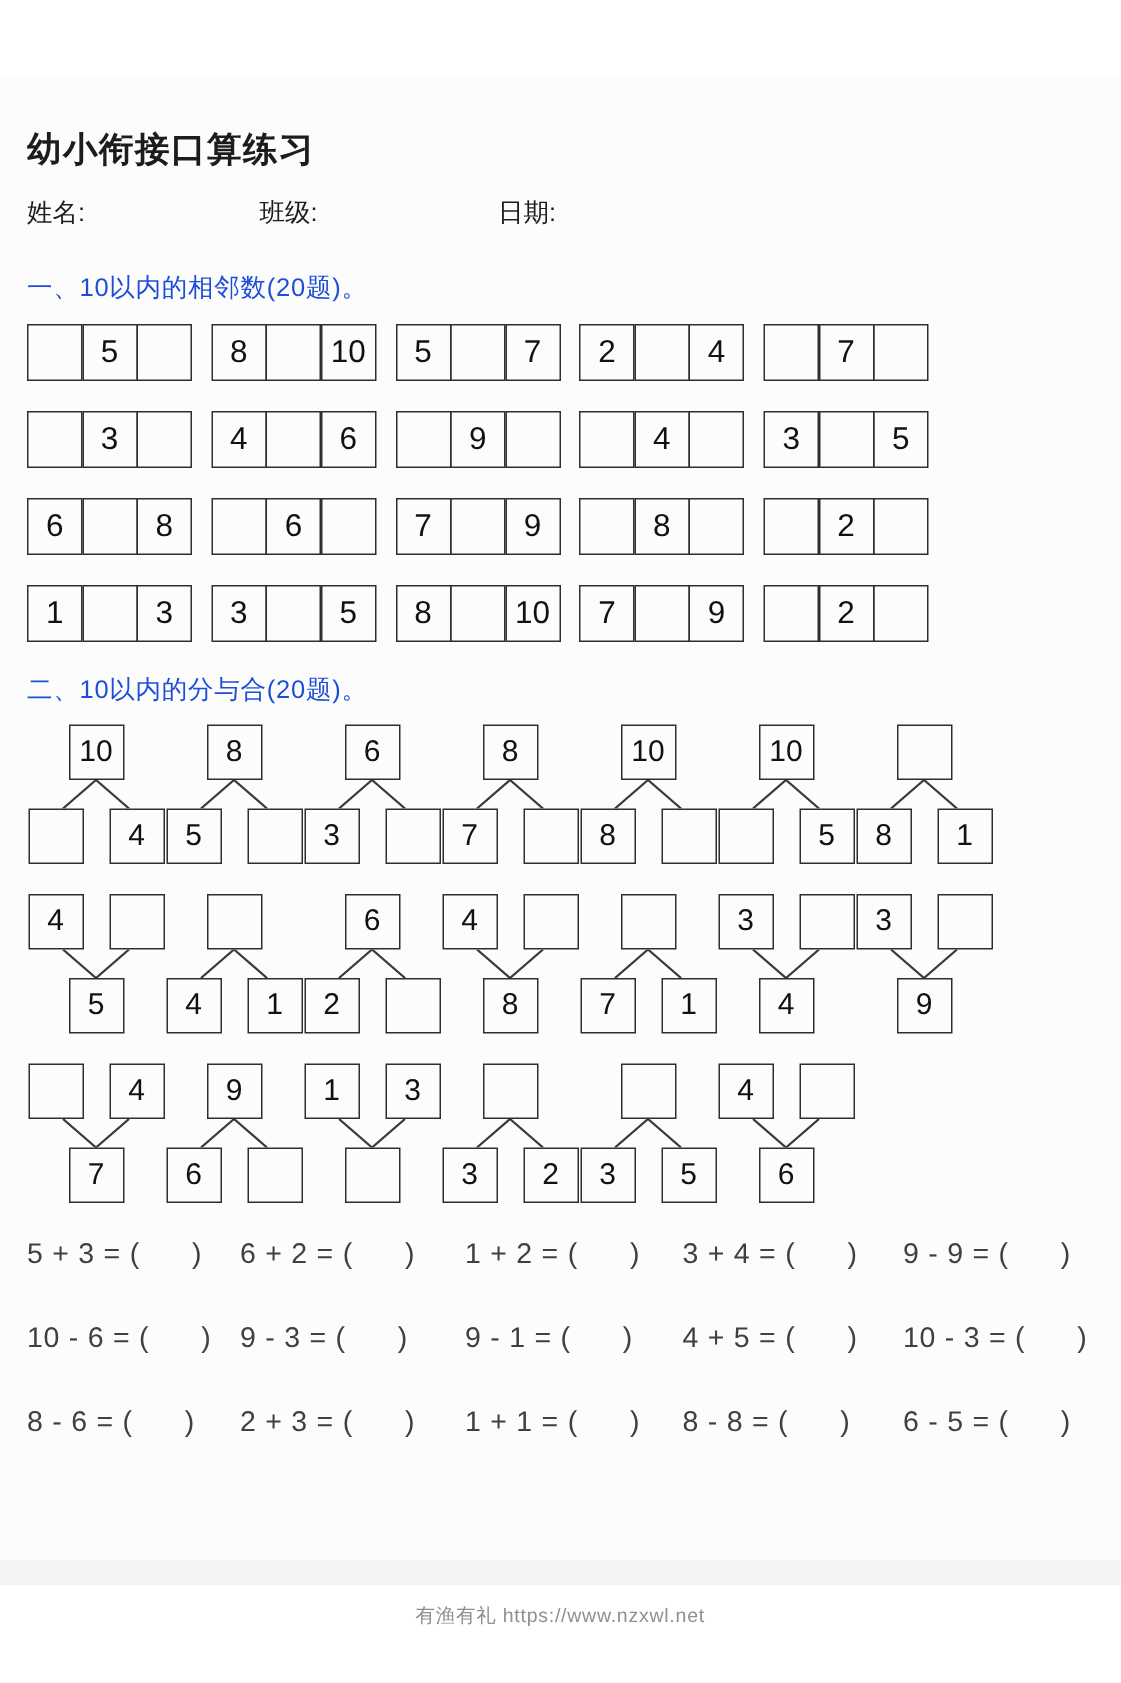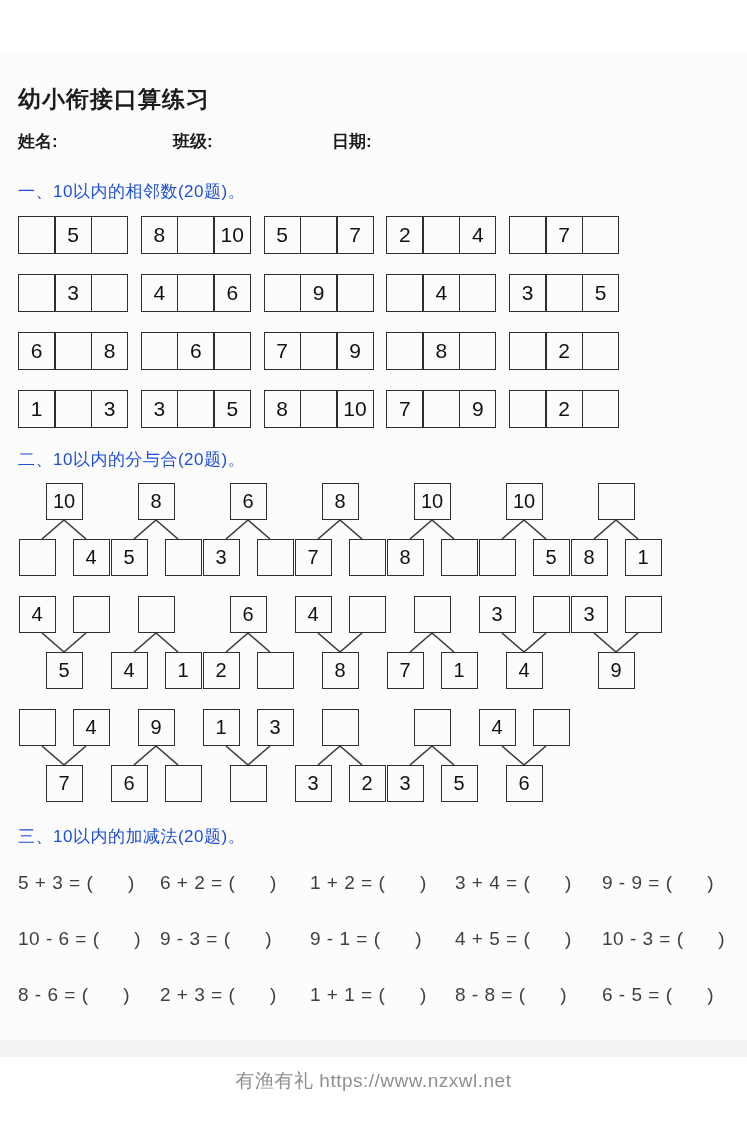--- a/index.html
+++ b/index.html
@@ -10,21 +10,21 @@
     font-family: "Liberation Sans", "DejaVu Sans", sans-serif;
     color: #1c1c1c;
     position: relative;
     overflow: hidden;
   }
   .top-band { position: absolute; top: 0; left: 0; width: 747px; height: 52px; background: #ffffff; }
   .content { position: absolute; top: 0; left: 0; width: 639px; padding: 84px 20px 0 18px; }
 
   .page-title { font-size: 23px; font-weight: bold; letter-spacing: 1px; }
 
-  .fields-row { margin-top: 15px; font-size: 17px; font-weight: bold; display: flex; }
+  .fields-row { margin-top: 15px; font-size: 17px; font-weight: normal; display: flex; }
   .field-name  { width: 155px; }
   .field-class { width: 159px; }
 
   .section-heading { font-size: 17px; letter-spacing: 0.5px; color: #1d4ed8; }
   .h1 { margin-top: 27px; }
   .h2 { margin-top: 20px; }
   .h3 { margin-top: 23px; }
 
   
   .grid-rows { margin-top: 13px; }
@@ -55,21 +55,21 @@
   .tree line { stroke: #3a3a3a; stroke-width: 1.5; }
 
   
   .eq-rows { margin-top: 6px; }
   .eq-row { display: grid; grid-template-columns: 142px 150px 145px 147px auto; margin-top: 24px; margin-bottom: 34px; }
   .equation { font-size: 19px; white-space: pre; color: #404040; letter-spacing: 0.5px; }
 
   
   .bottom-band { position: absolute; left: 0; top: 1040px; width: 747px; height: 17px; background: #f3f3f3; }
   .footer-area { position: absolute; left: 0; top: 1057px; width: 747px; height: 65px; background: #ffffff; }
-  .footer-text { margin-top: 11px; text-align: center; font-size: 19px; color: #8f8f8f; letter-spacing: 0.5px; }
+  .footer-text { margin-top: 11px; text-align: center; font-size: 13px; color: #8f8f8f; letter-spacing: 0.5px; }
 </style>
 </head>
 <body>
 
 <div class="top-band"></div>
 
 <div class="content">
 
   <div class="page-title">幼小衔接口算练习</div>
 
@@ -455,21 +455,20 @@
             <line x1="68" y1="0" x2="46" y2="19"></line>
           </svg>
           <div class="tree-box-row">
             <div class="tree-box">6</div>
           </div>
         </div>
         <div class="tree-placeholder"></div>
       </div>
     </div>
 
-  <div class="section-heading h3">三、10以内的加减法(20题)。</div>
   <div class="eq-rows" id="sec3-rows">
       <div class="eq-row">
         <div class="equation">5 + 3 = (      )</div>
         <div class="equation">6 + 2 = (      )</div>
         <div class="equation">1 + 2 = (      )</div>
         <div class="equation">3 + 4 = (      )</div>
         <div class="equation">9 - 9 = (      )</div>
       </div>
       <div class="eq-row">
         <div class="equation">10 - 6 = (      )</div>

